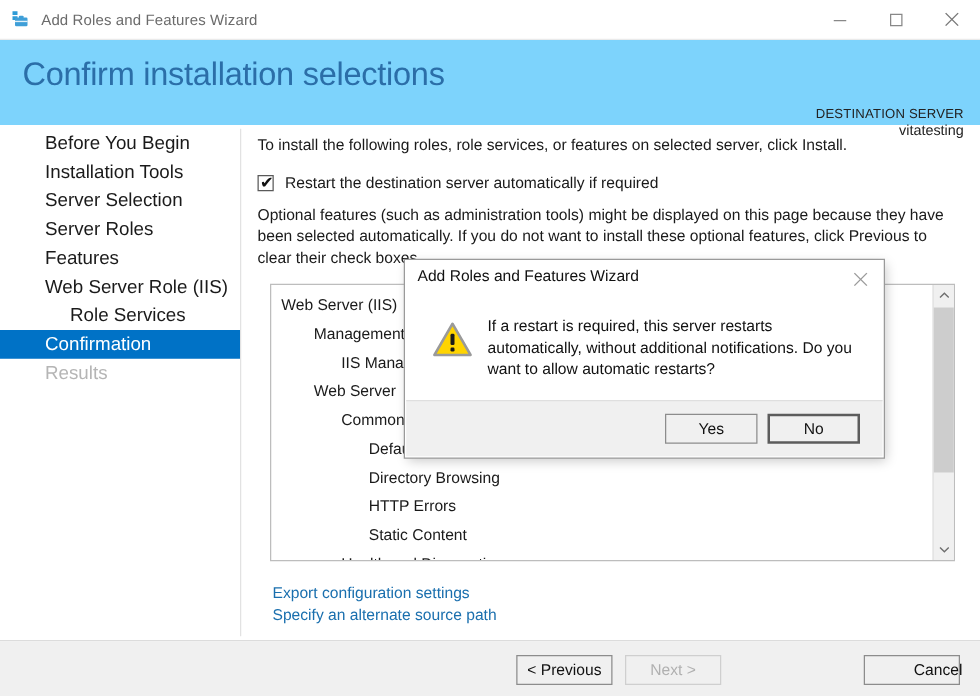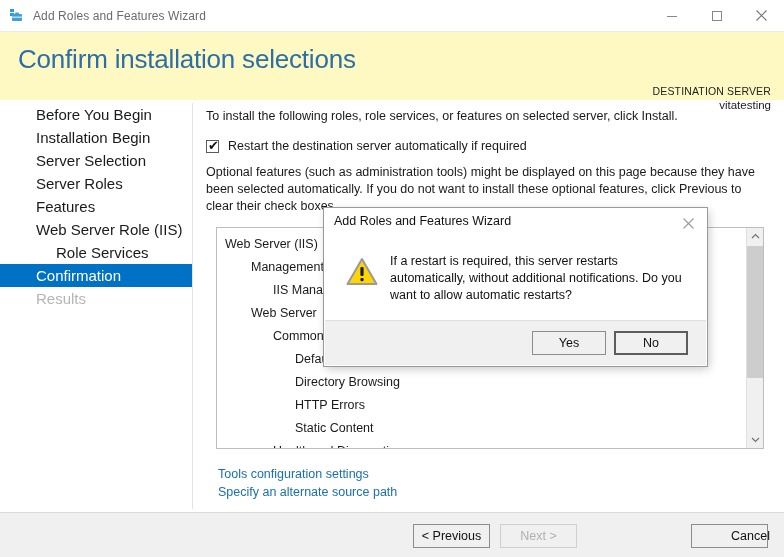--- a/index.html
+++ b/index.html
@@ -35,21 +35,21 @@
   }
   .winbtn svg { display: block; }
   .titlebar-sep {
     position: absolute; left: 0; top: 31px; width: 784px; height: 1px;
     background: #eaeaea;
   }
 
   
   .header {
     position: absolute; left: 0; top: 32px; width: 784px; height: 68px;
-    background: #fef9c3;
+    background: #7dd3fc;
   }
   .page-title {
     position: absolute; left: 18px; top: 12px;
     font-size: 26px; color: #2b6ea8; font-weight: 400;
     letter-spacing: -.2px;
     font-family: "Liberation Sans", sans-serif;
   }
   .dest {
     position: absolute; right: 13px; top: 52px;
     text-align: right; line-height: 14px;
@@ -241,21 +241,21 @@
   <div class="header">
     <div class="page-title">Confirm installation selections</div>
     <div class="dest">
       <div class="dest-label">DESTINATION SERVER</div>
       <div class="dest-value">vitatesting</div>
     </div>
   </div>
 
   <div class="sidebar">
     <div class="nav-item">Before You Begin</div>
-    <div class="nav-item">Installation Begin</div>
+    <div class="nav-item">Installation Tools</div>
     <div class="nav-item">Server Selection</div>
     <div class="nav-item">Server Roles</div>
     <div class="nav-item">Features</div>
     <div class="nav-item">Web Server Role (IIS)</div>
     <div class="nav-item indent">Role Services</div>
     <div class="nav-item selected">Confirmation</div>
     <div class="nav-item disabled">Results</div>
   </div>
   <div class="sidebar-divider"></div>
 
@@ -295,21 +295,21 @@
         <div class="sb-thumb"></div>
         <div class="sb-arrow sb-down">
           <svg width="9" height="7" viewBox="0 0 9 7">
             <path d="M1 2 L4.5 5.4 L8 2" fill="none" stroke="#6e6e6e" stroke-width="1.1"></path>
           </svg>
         </div>
       </div>
     </div>
 
     <div class="links">
-      <span class="link">Tools configuration settings</span>
+      <span class="link">Export configuration settings</span>
       <span class="link">Specify an alternate source path</span>
     </div>
   </div>
 
   <div class="footer-sep"></div>
   <div class="footer">
     <div class="btn btn-prev">&lt; Previous</div>
     <div class="btn btn-next disabled">Next &gt;</div>
     <div class="btn btn-cancel">Cancel</div>
   </div>

